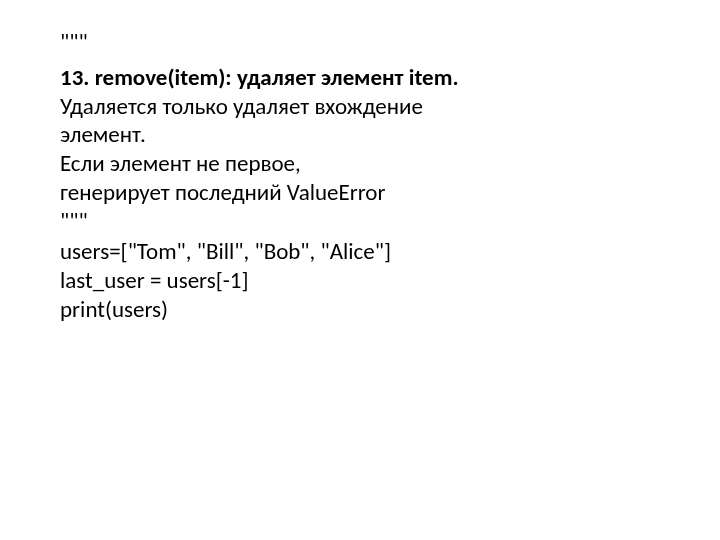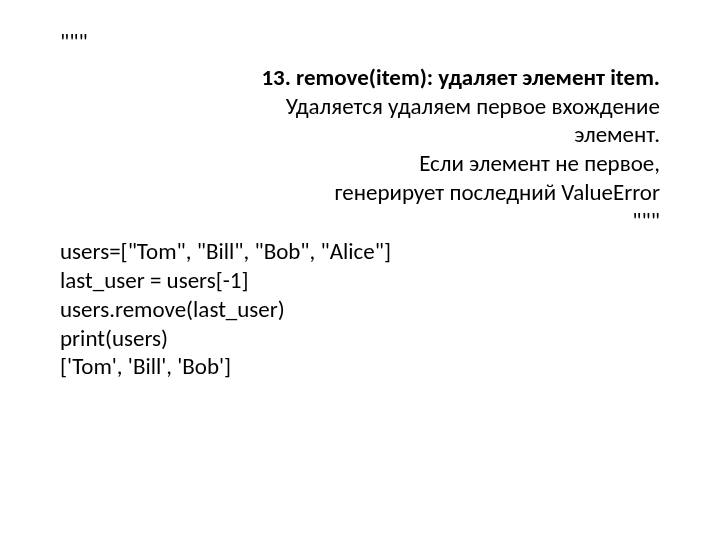--- a/index.html
+++ b/index.html
@@ -15,21 +15,20 @@
       padding: 28px 60px;
       color: #000000;
       font-size: 23px;
       line-height: 1.25;
     }
     .triple-quote {
       font-weight: normal;
     }
     .heading-line {
       margin-top: 6px;
-      text-align: right;
     }
     .bold {
       font-weight: bold;
     }
     .normal {
       font-weight: normal;
     }
     .code-block {
       margin-top: 2px;
     }
@@ -38,27 +37,25 @@
     }
   </style>
 </head>
 <body>
 
 <div>
   <span class="line triple-quote">"""</span>
 
   <div class="heading-line">
     <span class="line bold">13. remove(item): удаляет элемент item.</span>
-    <span class="line normal">Удаляется удаляем первое вхождение</span>
+    <span class="line normal">Удаляется только удаляет вхождение</span>
     <span class="line normal">элемент.</span>
     <span class="line normal">Если элемент не первое,</span>
     <span class="line normal">генерирует последний ValueError</span>
     <span class="line triple-quote">"""</span>
   </div>
 
   <div class="code-block">
     <span class="line">users=["Tom", "Bill", "Bob", "Alice"]</span>
     <span class="line">last_user = users[-1]</span>
-    <span class="line">users.remove(last_user)</span>
     <span class="line">print(users)</span>
-    <span class="line">['Tom', 'Bill', 'Bob']</span>
   </div>
 </div>
 
 </body></html>

